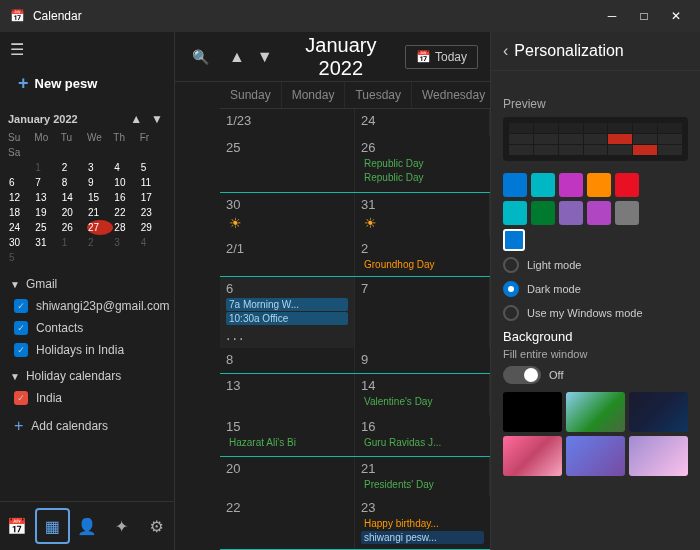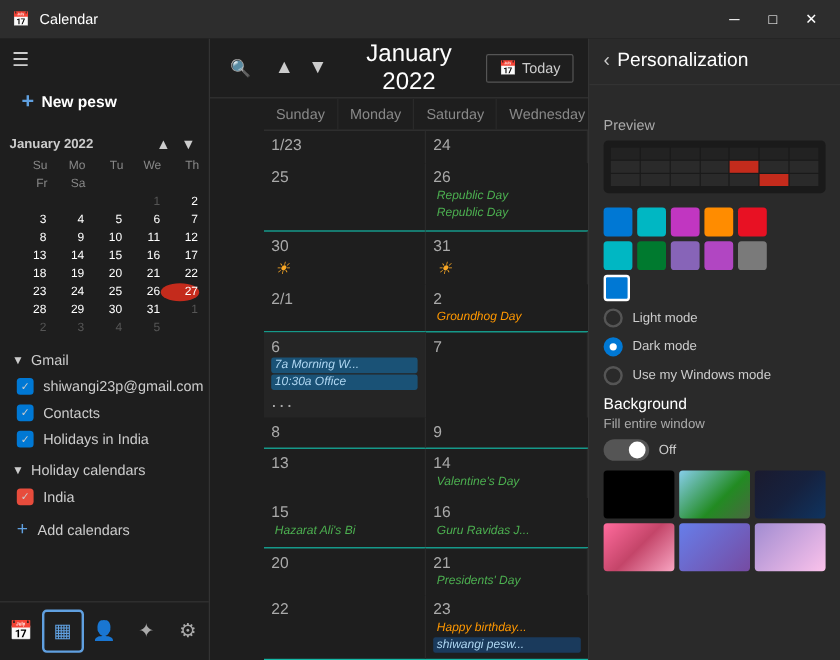--- a/index.html
+++ b/index.html
@@ -18,21 +18,21 @@
     .sidebar { width: 175px; background: #1e1e1e; border-right: 1px solid #333; display: flex; flex-direction: column; flex-shrink: 0; }
     .sidebar-top { padding: 8px 10px; }
     .hamburger { cursor: pointer; font-size: 16px; color: #ccc; margin-bottom: 8px; display: block; }
     .new-event-btn { display: flex; align-items: center; gap: 6px; cursor: pointer; padding: 6px 8px; border-radius: 4px; font-size: 13px; font-weight: 600; color: #fff; }
     .plus-icon { font-size: 18px; color: #60a0e0; }
 
     
     .mini-cal { padding: 4px 8px; }
     .mini-cal-header { display: flex; align-items: center; justify-content: space-between; font-size: 11px; font-weight: 600; margin-bottom: 4px; color: #ccc; }
     .mini-nav { background: none; border: none; color: #ccc; cursor: pointer; font-size: 12px; padding: 0 3px; }
-    .mini-grid { display: grid; grid-template-columns: repeat(5, 1fr); text-align: right; }
+    .mini-grid { display: grid; grid-template-columns: repeat(6, 1fr); text-align: left; }
     .mini-grid .day-header { color: #888; font-size: 10px; padding: 2px 0; }
     .mini-grid .day-cell { font-size: 10px; padding: 2px 1px; cursor: pointer; border-radius: 50%; }
     .mini-grid .today-cell { background: #c42b1c; border-radius: 50%; color: #fff; }
     .mini-grid .other-month { color: #555; }
 
     
     .sidebar-scroll { flex: 1; overflow-y: auto; padding: 4px 0; }
     .sidebar-section { margin-bottom: 4px; }
     .section-header { display: flex; align-items: center; gap: 6px; padding: 4px 10px; cursor: pointer; font-size: 12px; font-weight: 500; color: #ccc; }
     .section-arrow { font-size: 10px; }
@@ -55,21 +55,21 @@
 
     
     .cal-grid-wrapper { flex: 1; display: flex; flex-direction: column; overflow: hidden; margin-left: 45px; }
     .cal-header-row { display: grid; grid-template-columns: repeat(4, 1fr); border-bottom: 1px solid #333; flex-shrink: 0; }
     .cal-day-header { padding: 6px 10px; font-size: 12px; color: #888; text-align: left; border-right: 1px solid #2a2a2a; }
     .cal-weeks { flex: 1; display: flex; flex-direction: column; overflow: hidden; }
     .cal-week { display: grid; grid-template-columns: repeat(2, 1fr); flex: 1; border-bottom: 1px solid #14b8a6; }
     .cal-cell { border-right: 1px solid #2a2a2a; padding: 4px 6px; overflow: hidden; min-height: 0; }
     .cal-cell:last-child { border-right: none; }
     .cell-date { font-size: 13px; color: #aaa; margin-bottom: 2px; }
-    .cell-event { font-size: 10px; padding: 1px 3px; border-radius: 2px; margin-bottom: 1px; white-space: nowrap; overflow: hidden; text-overflow: ellipsis; font-style: italic; }
+    .cell-event { font-size: 10px; padding: 1px 3px; border-radius: 2px; margin-bottom: 1px; white-space: nowrap; overflow: hidden; text-overflow: ellipsis; }
     .event-green { color: #4caf50; }
     .event-orange { color: #ff9800; }
     .event-blue { background: #1a5276; color: #aed6f1; }
     .sun-icon { color: #f9a825; font-size: 14px; }
     .more-dots { color: #aaa; font-size: 16px; letter-spacing: 2px; }
     .cal-cell.highlighted { background: #252525; }
 
     
     .right-panel { width: 210px; background: #2a2a2a; border-left: 1px solid #333; display: flex; flex-direction: column; flex-shrink: 0; overflow-y: auto; }
     .panel-header { display: flex; align-items: center; padding: 10px 12px; gap: 6px; border-bottom: 1px solid #333; flex-shrink: 0; }
@@ -270,21 +270,21 @@
         <span>📅</span>
         <span>Today</span>
       </button>
     </div>
 
     <div class="cal-grid-wrapper">
 
       <div class="cal-header-row">
         <div class="cal-day-header">Sunday</div>
         <div class="cal-day-header">Monday</div>
-        <div class="cal-day-header">Saturday</div>
+        <div class="cal-day-header">Tuesday</div>
         <div class="cal-day-header">Wednesday</div>
       </div>
 
       <div class="cal-weeks">
 
         <div class="cal-week">
           <div class="cal-cell">
             <div class="cell-date">1/23</div>
           </div>
           <div class="cal-cell">

